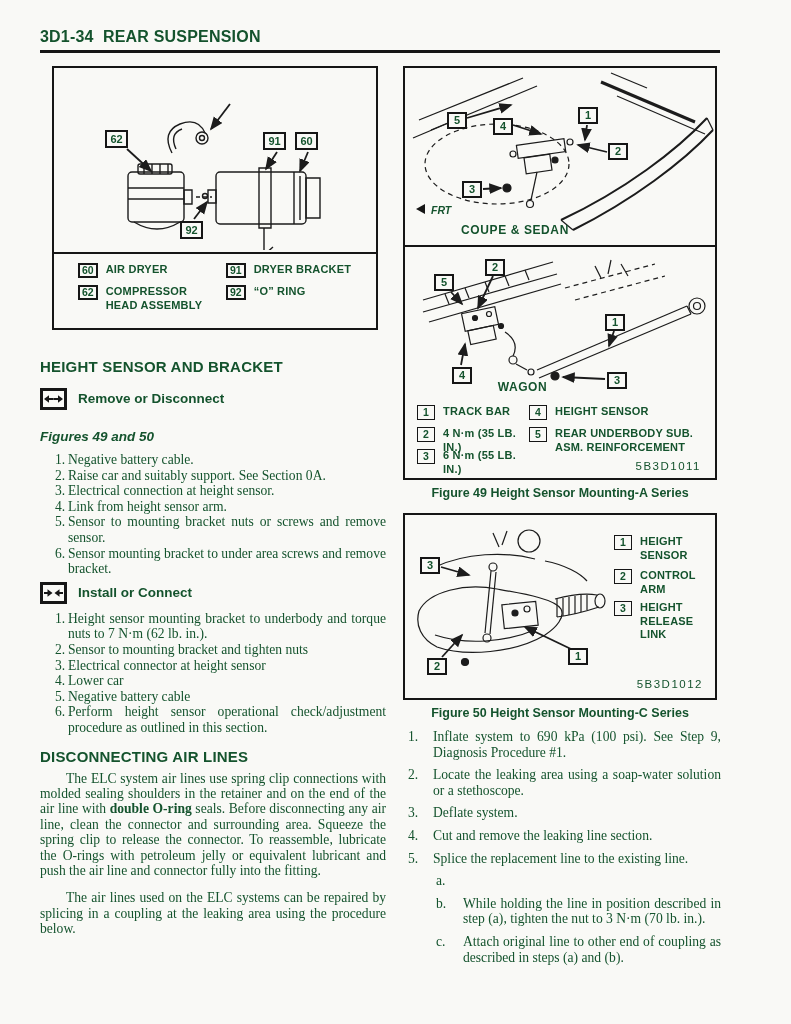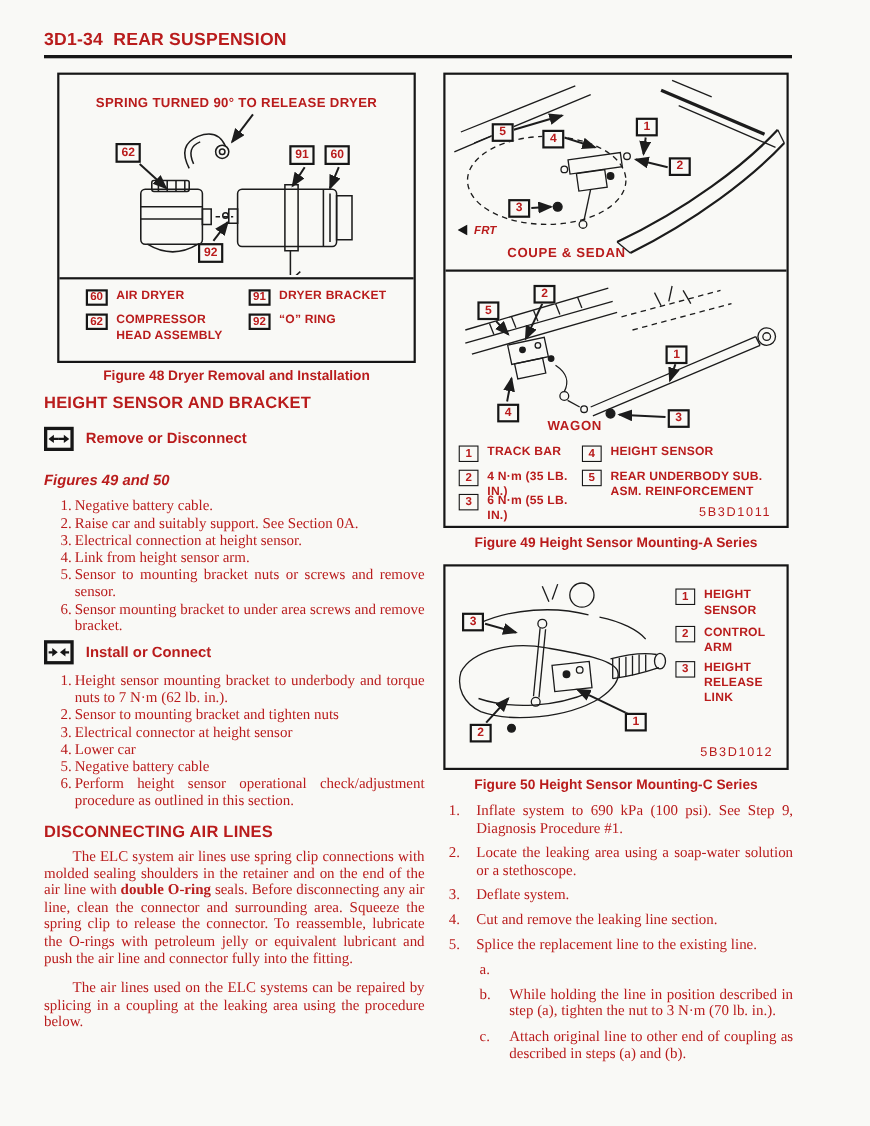--- a/index.html
+++ b/index.html
@@ -1,18 +1,18 @@
 <!DOCTYPE html>
 <html><head>
 <meta charset="utf-8">
 <style>
   html,body{margin:0;padding:0;}
   .page{
     position:relative; width:791px; height:1024px;
-    background:#f9f9f6; color:#b91c1c; overflow:hidden;
+    background:#f9f9f6; color:#14532d; overflow:hidden;
     font-family:"Liberation Sans", sans-serif;
   }
   
   .hdr-title{
     position:absolute; left:40px; top:27px;
     font:bold 16px/20px "Liberation Sans", sans-serif;
     letter-spacing:.2px; white-space:pre;
   }
   .hdr-rule{ position:absolute; left:40px; top:50px; width:680px; height:3px; background:#161616; }
 
@@ -98,21 +98,20 @@
 </style>
 </head>
 <body>
 
 <div class="page">
 
   <div class="hdr-title">3D1-34  REAR SUSPENSION</div>
   <div class="hdr-rule"></div>
 
   <section class="figbox fig48">
-    <div class="fig48-note">SPRING TURNED 90° TO RELEASE DRYER</div>
     <svg class="figart lineart" width="321" height="182" viewBox="0 0 321 182" fill="none" stroke="#1c1c1c" stroke-width="1.4">
       <defs>
         <marker id="ah48" markerWidth="9" markerHeight="9" refX="6.5" refY="3" orient="auto">
           <path d="M0,0 L7.5,3 L0,6 Z" fill="#1c1c1c" stroke="none"></path>
         </marker>
       </defs>
 
       <line x1="176" y1="36" x2="157" y2="61" stroke-width="1.8" marker-end="url(#ah48)"></line>
 
       <path d="M118,85 Q107,64 126,56 Q144,49 151,65"></path>
@@ -163,21 +162,20 @@
     </div>
     <div class="legend-row" style="left:172px; top:195px; width:145px;">
       <span class="lg-box">91</span>
       <div class="lg-text">DRYER BRACKET</div>
     </div>
     <div class="legend-row" style="left:172px; top:217px; width:145px;">
       <span class="lg-box">92</span>
       <div class="lg-text">“O” RING</div>
     </div>
   </section>
-  <div class="caption cap48">Figure 48 Dryer Removal and Installation</div>
 
   <div class="leftcol">
     <h2 class="sect">HEIGHT SENSOR AND BRACKET</h2>
 
     <div class="oprow">
       <span class="opicon">
         <svg width="19" height="10" viewBox="0 0 19 10">
           <line x1="9.5" y1="5" x2="4" y2="5" stroke="#161616" stroke-width="2"></line>
           <path d="M5,1.2 L0,5 L5,8.8 Z" fill="#161616"></path>
           <line x1="9.5" y1="5" x2="15" y2="5" stroke="#161616" stroke-width="2"></line>

